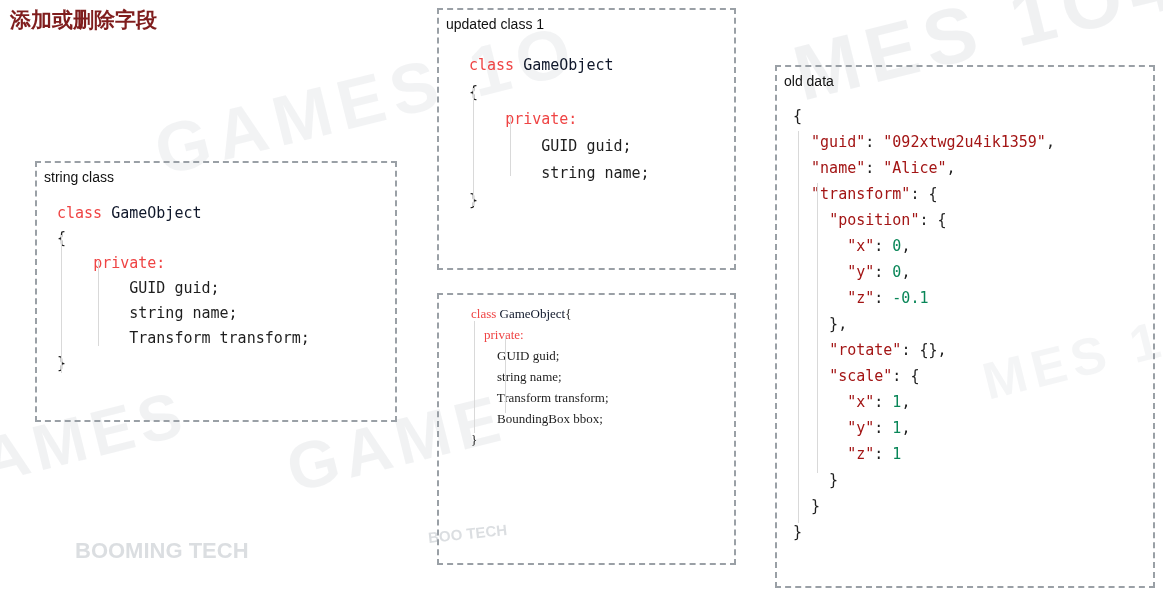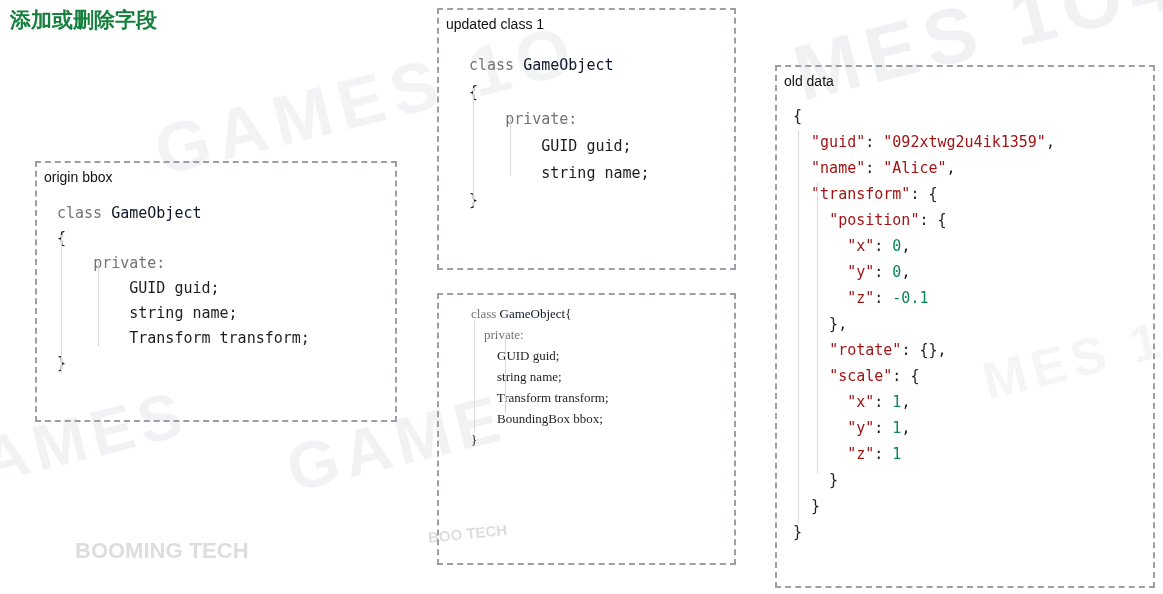--- a/index.html
+++ b/index.html
@@ -4,21 +4,21 @@
 <style>
   * { margin:0; padding:0; box-sizing:border-box; }
   html,body { background:#ffffff; }
   .canvas {
     position:relative; width:1163px; height:594px;
     background:#ffffff; overflow:hidden;
     font-family:"Liberation Sans", sans-serif;
   }
   .page-title {
     position:absolute; left:10px; top:6px; z-index:3;
-    font-size:21px; font-weight:bold; color:#15803d;
+    font-size:21px; font-weight:bold; color:#7f1d1d;
   }
   
   .wm {
     position:absolute; z-index:1; font-weight:bold; color:#9aa2ab;
     white-space:nowrap; pointer-events:none;
     font-family:"Liberation Sans", sans-serif;
   }
   .wm-0 { left:790px; top:-18px;  font-size:78px; opacity:.14; transform:rotate(-14deg); letter-spacing:8px; }
   .wm-1 { left:150px; top:60px;   font-size:70px; opacity:.12; transform:rotate(-14deg); letter-spacing:8px; }
   .wm-2 { left:-20px; top:400px;  font-size:64px; opacity:.13; transform:rotate(-14deg); letter-spacing:6px; }
@@ -32,21 +32,21 @@
     position:absolute; z-index:2;
     border:2px dashed #9aa0a6; background:transparent;
   }
   .panel-label { font-size:14px; color:#111; padding:6px 0 0 7px; }
   .code {
     position:relative;
     font-family:"DejaVu Sans Mono","Liberation Mono", monospace;
     color:#1e1e1e;
   }
   .line { white-space:pre; }
-  .tok-kw   { color:#737373; }
+  .tok-kw   { color:#ef4444; }
   .tok-type { color:#0f172a; }
   .tok-key  { color:#a31515; }
   .tok-str  { color:#a31515; }
   .tok-num  { color:#098658; }
   .tok-plain{ color:#1e1e1e; }
 
   
   .code::before, .code::after {
     content:""; position:absolute; width:1px; background:#d9d9d9;
   }
@@ -80,21 +80,21 @@
       <div class="wm wm-0">MES 1O4</div>
       <div class="wm wm-1">GAMES 1O</div>
       <div class="wm wm-2">AMES</div>
       <div class="wm wm-3">GAME</div>
       <div class="wm wm-4">BOOMING TECH</div>
       <div class="wm wm-5">BOO TECH</div>
       <div class="wm wm-6">MES 1O4</div>
     </div>
   <div>
       <div class="panel panel-origin">
-        <div class="panel-label">origin bbox</div>
+        <div class="panel-label">string class</div>
         <pre class="code"><div class="line"><span class="tok-kw">class</span><span class="tok-plain"> </span><span class="tok-type">GameObject</span></div><div class="line"><span class="tok-plain">{</span></div><div class="line"><span class="tok-plain">    </span><span class="tok-kw">private:</span></div><div class="line"><span class="tok-plain">        GUID guid;</span></div><div class="line"><span class="tok-plain">        string name;</span></div><div class="line"><span class="tok-plain">        Transform transform;</span></div><div class="line"><span class="tok-plain">}</span></div></pre>
       </div>
       <div class="panel panel-updated1">
         <div class="panel-label">updated class 1</div>
         <pre class="code"><div class="line"><span class="tok-kw">class</span><span class="tok-plain"> </span><span class="tok-type">GameObject</span></div><div class="line"><span class="tok-plain">{</span></div><div class="line"><span class="tok-plain">    </span><span class="tok-kw">private:</span></div><div class="line"><span class="tok-plain">        GUID guid;</span></div><div class="line"><span class="tok-plain">        string name;</span></div><div class="line"><span class="tok-plain">}</span></div></pre>
       </div>
       <div class="panel panel-updated2">
         <pre class="code"><div class="line"><span class="tok-kw">class</span><span class="tok-plain"> </span><span class="tok-type">GameObject</span><span class="tok-plain">{</span></div><div class="line"><span class="tok-plain">    </span><span class="tok-kw">private:</span></div><div class="line"><span class="tok-plain">        GUID guid;</span></div><div class="line"><span class="tok-plain">        string name;</span></div><div class="line"><span class="tok-plain">        Transform transform;</span></div><div class="line"><span class="tok-plain">        BoundingBox bbox;</span></div><div class="line"><span class="tok-plain">}</span></div></pre>
       </div>
       <div class="panel panel-olddata">

